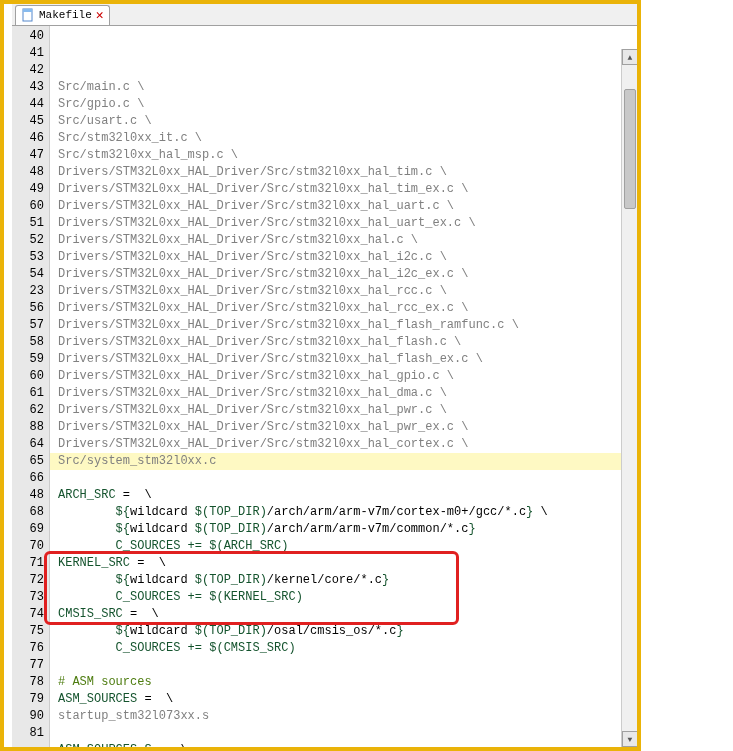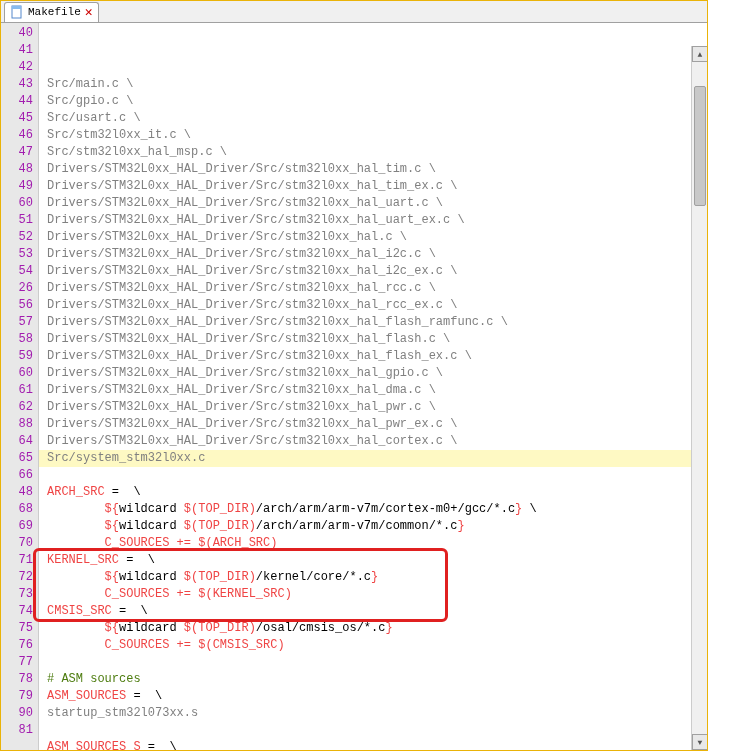--- a/index.html
+++ b/index.html
@@ -3,25 +3,26 @@
   <meta charset="utf-8">
   <style>
     * { margin: 0; padding: 0; box-sizing: border-box; }
     body {
       font-family: Consolas, "Courier New", monospace;
       font-size: 12px;
       background: #fff;
       overflow: hidden;
     }
     .editor-container {
-      width: 708px;
+      width: 641px;
       height: 751px;
-      border: 1px solid #eab308;
+      border: 4px solid #eab308;
       display: flex;
       flex-direction: column;
+      padding-left: 8px;
     }
     .tab-bar {
       height: 22px;
       background: #f0f0f0;
       border-bottom: 1px solid #a0a0a0;
       display: flex;
       align-items: center;
       padding-left: 3px;
     }
     .tab {
@@ -56,21 +57,21 @@
       display: flex;
       overflow: hidden;
       position: relative;
     }
     .gutter {
       width: 38px;
       background: #e8e8e8;
       border-right: 1px solid #ccc;
       text-align: right;
       padding-right: 5px;
-      color: #a21caf;
+      color: #000000;
       font-size: 12px;
       line-height: 17px;
       padding-top: 2px;
       user-select: none;
     }
     .code-area {
       flex: 1;
       background: #fff;
       padding-left: 8px;
       padding-top: 2px;
@@ -83,21 +84,21 @@
       height: 17px;
       display: block;
       white-space: pre;
     }
     .highlighted-line {
       background: #fef9c3;
       display: block;
       margin-left: -8px;
       padding-left: 8px;
     }
-    .blue { color: #ef4444; }
+    .blue { color: #14532d; }
     .black { color: #000; }
     .green { color: #4d7c0f; }
     .gray { color: #808080; text-align: right; }
     .redbox {
       position: absolute;
       border: 3px solid #e02020;
       border-radius: 6px;
       pointer-events: none;
     }
     .scrollbar-v {
@@ -162,21 +163,21 @@
         <div>45</div>
         <div>46</div>
         <div>47</div>
         <div>48</div>
         <div>49</div>
         <div>60</div>
         <div>51</div>
         <div>52</div>
         <div>53</div>
         <div>54</div>
-        <div>26</div>
+        <div>23</div>
         <div>56</div>
         <div>57</div>
         <div>58</div>
         <div>59</div>
         <div>60</div>
         <div>61</div>
         <div>62</div>
         <div>88</div>
         <div>64</div>
         <div>65</div>

